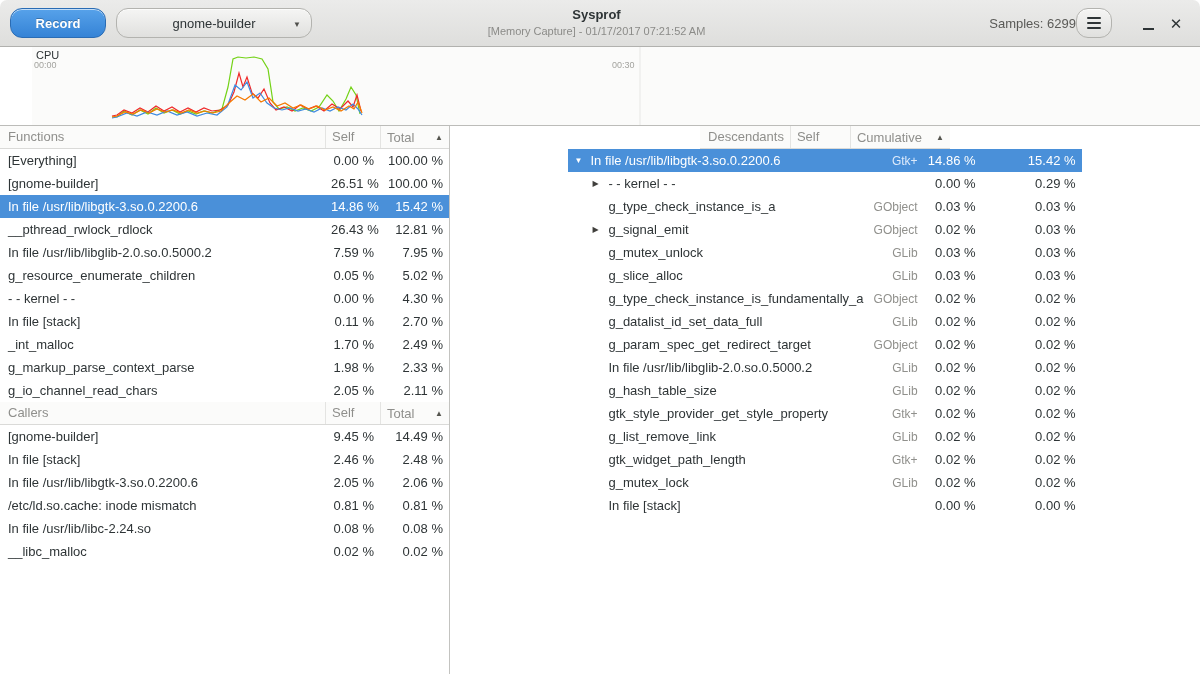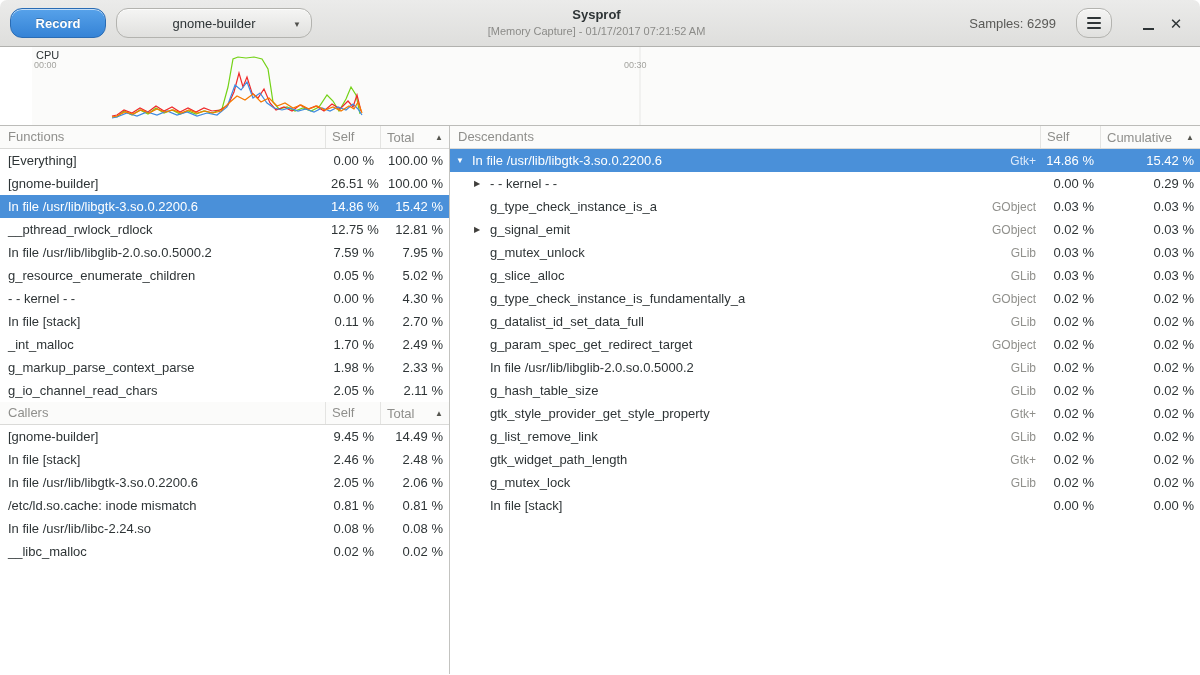--- a/index.html
+++ b/index.html
@@ -15,40 +15,40 @@
     box-shadow:inset 0 1px rgba(255,255,255,.65);
     display:flex; align-items:center; justify-content:center; font-size:13px; cursor:default; }
   .record { width:96px; background:linear-gradient(to bottom,#57a2ea,#3583d6);
     border-color:#2a6cb4; color:#fff; font-weight:bold; text-shadow:0 -1px rgba(0,0,0,.25); }
   .process { width:196px; margin-left:10px; position:relative; color:#2e3436; }
   .process .caret { position:absolute; right:10px; top:11px; font-size:8px; color:#50504c; }
   .titlebox { position:absolute; left:0; right:7px; top:7px; text-align:center; pointer-events:none; }
   .title { font-weight:bold; font-size:13px; color:#2e3436; }
   .subtitle { font-size:11px; color:#8b8b88; margin-top:3px; }
   .right-cluster { margin-left:auto; display:flex; align-items:center; z-index:1; }
-  .samples { color:#5a5a57; margin-right:20px; }
+  .samples { color:#5a5a57; }
   .menu-btn { width:36px; margin-right:22px; }
   .hamburger { display:flex; flex-direction:column; gap:3px; }
   .hamburger b { display:block; width:14px; height:2px; background:#2e3436; border-radius:1px; }
   .winbtn { width:28px; height:28px; display:flex; align-items:center; justify-content:center; }
   .min-bar { width:11px; height:2px; background:#2e3436; margin-top:12px; }
   .close-x { font-size:15px; color:#2e3436; line-height:1; }
 
   
   .cpu-graph { height:78px; position:relative; background:#fbfbfa;margin-left:32px; }
   .cpu-graph svg { position:absolute; inset:0; }
   .cpu-label { position:absolute; left:4px; top:2px; font-size:11px; color:#2e3436; }
   .tick { position:absolute; font-size:9px; color:#a3a39f; }
   .tick.start { left:2px; top:13px; }
-  .tick.mid { left:592px; top:13px; }
+  .tick.mid { left:580px; top:13px; }
 
   
   .panes { display:flex; border-top:1px solid #bcbcb9; height:549px; background:#fff; }
   .pane-left { width:449px; display:flex; flex-direction:column; }
-  .pane-right { flex:1; border-left:1px solid #c3c3c0; display:flex; flex-direction:column; }
+  .pane-right { flex:1; border-left:1px solid #c3c3c0; display:flex; flex-direction:column;align-items:center; }
 
   .gl { grid-template-columns:325px 55px 69px; }
   .gr { grid-template-columns:1fr 60px 100px; }
   .thead { display:grid; height:23px; background:#fbfbfa; border-bottom:1px solid #dadad8;
     color:#8f8f8c; font-size:13px; }
   .th { padding:3px 6px; border-left:1px solid #e4e4e2; white-space:nowrap; overflow:hidden; }
   .th:first-child { border-left:none; padding-left:8px; }
   .th.sort { display:flex; align-items:center; justify-content:space-between; }
   .arrow { font-size:8px; color:#55554f; margin-left:4px; }
 
@@ -132,21 +132,21 @@
           <div class="cell num">26.51 %</div>
           <div class="cell num">100.00 %</div>
         </div>
         <div class="trow gl selected">
           <div class="cell cname">In file /usr/lib/libgtk-3.so.0.2200.6</div>
           <div class="cell num">14.86 %</div>
           <div class="cell num">15.42 %</div>
         </div>
         <div class="trow gl">
           <div class="cell cname">__pthread_rwlock_rdlock</div>
-          <div class="cell num">12.75 %</div>
+          <div class="cell num">26.43 %</div>
           <div class="cell num">12.81 %</div>
         </div>
         <div class="trow gl">
           <div class="cell cname">In file /usr/lib/libglib-2.0.so.0.5000.2</div>
           <div class="cell num">7.59 %</div>
           <div class="cell num">7.95 %</div>
         </div>
         <div class="trow gl">
           <div class="cell cname">g_resource_enumerate_children</div>
           <div class="cell num">0.05 %</div>

